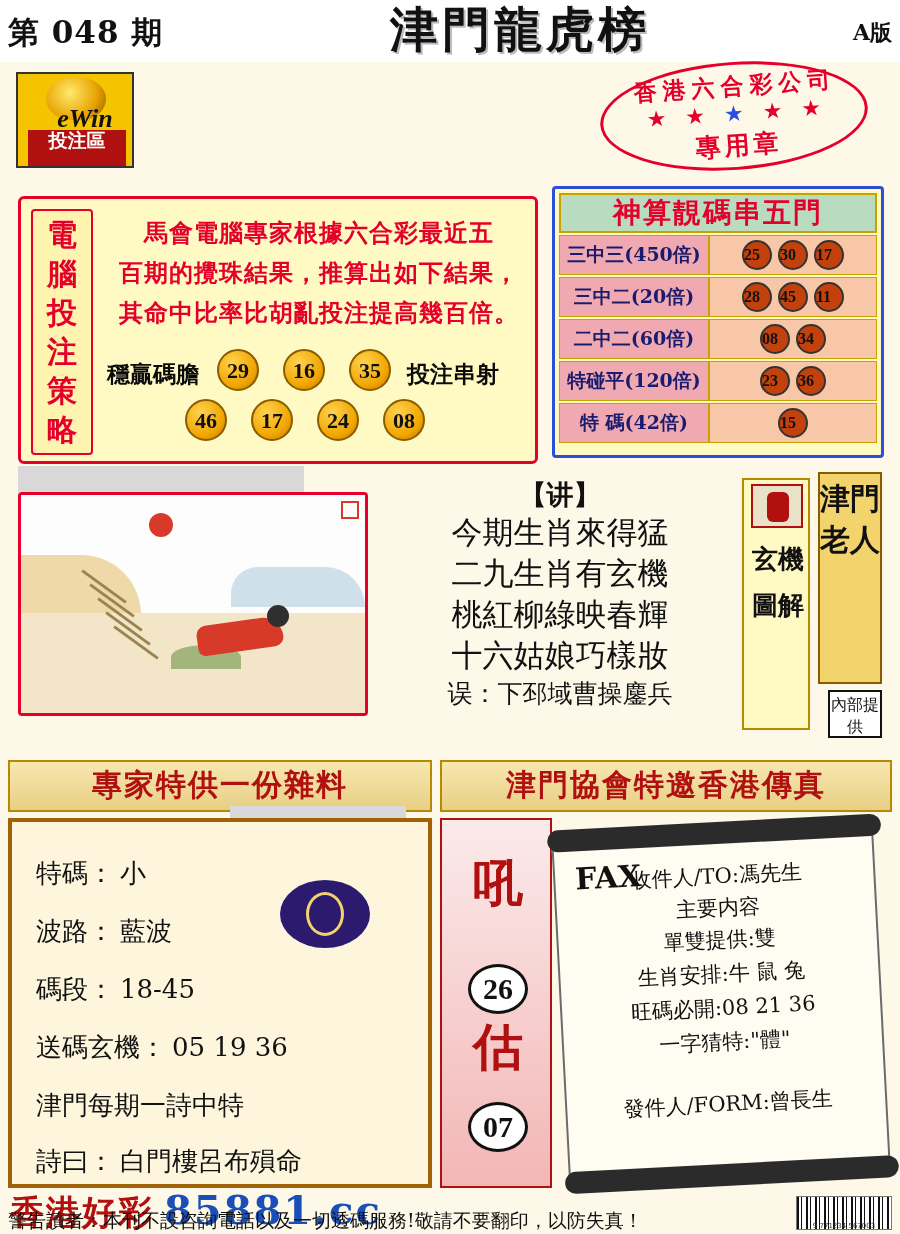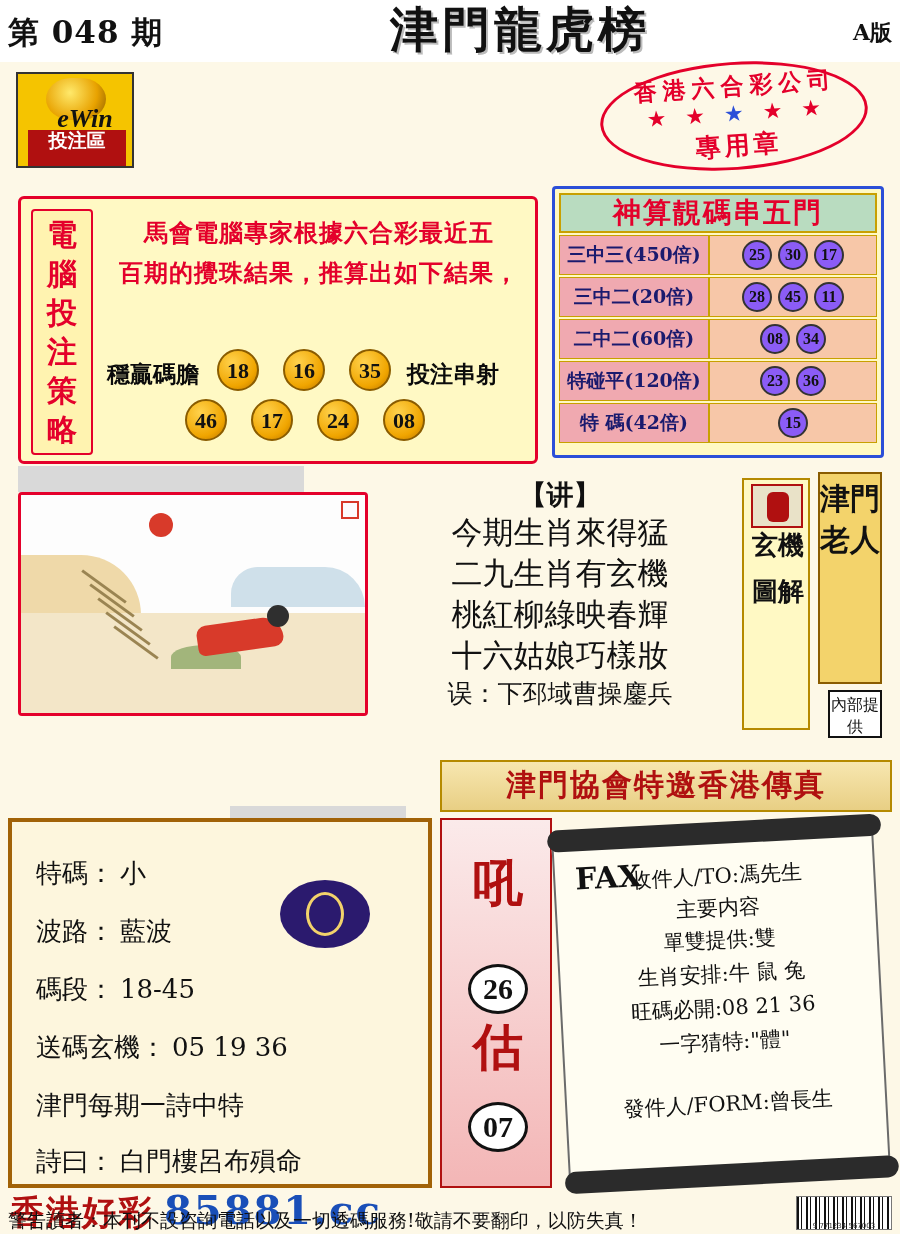--- a/index.html
+++ b/index.html
@@ -121,23 +121,23 @@
   .rrow .rc1 {
     width:150px; background:#f0a9b0; border:1px solid #c8a000;
     color:#1a1a6e; font-size:19px; font-weight:bold; text-align:center; line-height:36px;
     font-family:"DejaVu Serif", serif;
   }
   .rrow .rc2 {
     flex:1; background:#f7c7a8; border:1px solid #c8a000;
     display:flex; align-items:center; justify-content:center; gap:6px;
   }
   .sball {
-    width:30px; height:30px; border-radius:50%; background:#8b5cf6;
+    width:30px; height:30px; border-radius:50%; background:#c2410c;
     border:2px solid #333; font-size:16px; font-weight:bold;
-    text-align:center; line-height:26px; color:#111; font-family:"Liberation Serif", serif;
+    text-align:left; line-height:26px; color:#111; font-family:"Liberation Serif", serif;
   }
 
   
   .picbox {
     position:absolute; left:18px; top:492px; width:350px; height:224px;
     border:3px solid #e4002b; border-radius:4px; background:#ffffff; overflow:hidden;
   }
   .pic-sky { position:absolute; left:0; top:0; width:344px; height:126px; background:#fdfdfd; }
   .pic-sun { position:absolute; left:128px; top:18px; width:24px; height:24px; border-radius:50%; background:#d83a2a; }
   .pic-hill { position:absolute; left:210px; top:72px; width:134px; height:40px; background:#cfe0ea; border-radius:40px 60px 0 0; }
@@ -169,21 +169,21 @@
   .xuanji {
     position:absolute; left:742px; top:478px; width:68px; height:252px;
     background:#fff9c4; border:2px solid #b58a00;
   }
   .xuanji .icon {
     position:absolute; left:7px; top:4px; width:52px; height:44px;
     background:#e9e2c8; border:2px solid #b01010;
   }
   .xuanji .icon .fig { position:absolute; left:14px; top:6px; width:22px; height:30px; background:#b01010; border-radius:6px; }
   .xuanji .vtxt {
-    position:absolute; left:0; top:42px; width:68px;
+    position:absolute; left:0; top:56px; width:68px;
     font-size:26px; font-weight:bold; color:#111; text-align:center;
     line-height:46px; font-family:"DejaVu Serif", serif;
   }
   .laoren {
     position:absolute; left:818px; top:472px; width:64px; height:212px;
     background:#f3d36b; border:2px solid #8a5c00;
     font-size:30px; font-weight:bold; color:#111; text-align:center;
     line-height:41px; padding-top:4px; font-family:"DejaVu Serif", serif;
   }
   .neibu {
@@ -299,25 +299,26 @@
     <div class="arc">香港六合彩公司</div>
     <div class="stars">★ ★ <span class="blue">★</span> ★ ★</div>
     <div class="bot">專用章</div>
   </div>
 
   <div class="strategy">
     <div class="strategy-label">電腦投注策略</div>
     <div class="strategy-lines">
       <div>馬會電腦專家根據六合彩最近五</div>
       <div>百期的攪珠結果，推算出如下結果，</div>
+      <div>其命中比率比胡亂投注提高幾百倍。</div>
     </div>
 
     <div class="pick-row r1">
       <span class="pick-lbl" style="left:0px;">穩贏碼膽</span>
-      <span class="ball-num" style="left:110px;">18</span>
+      <span class="ball-num" style="left:110px;">29</span>
       <span class="ball-num" style="left:176px;">16</span>
       <span class="ball-num" style="left:242px;">35</span>
       <span class="pick-lbl" style="left:300px;">投注串射</span>
     </div>
 
     <div class="pick-row r2">
       <span class="ball-num" style="left:78px;">46</span>
       <span class="ball-num" style="left:144px;">17</span>
       <span class="ball-num" style="left:210px;">24</span>
       <span class="ball-num" style="left:276px;">08</span>
@@ -401,20 +402,21 @@
   <div class="xuanji">
     <div class="icon">
         <div class="fig"></div>
       </div>
     <div class="vtxt">玄機圖解</div>
   </div>
 
   <div class="laoren">津門老人</div>
   <div class="neibu">內部提供</div>
 
+  <div class="banner b1">專家特供一份雜料</div>
   <div class="banner b2">津門協會特邀香港傳真</div>
   <div class="grayblock2"></div>
 
   <div class="infobox">
     <div class="inforow" style="top:34px;">
       <span class="k">特碼：</span><span class="v">小</span>
     </div>
     <div class="inforow" style="top:92px;">
       <span class="k">波路：</span><span class="v">藍波</span>
     </div>

